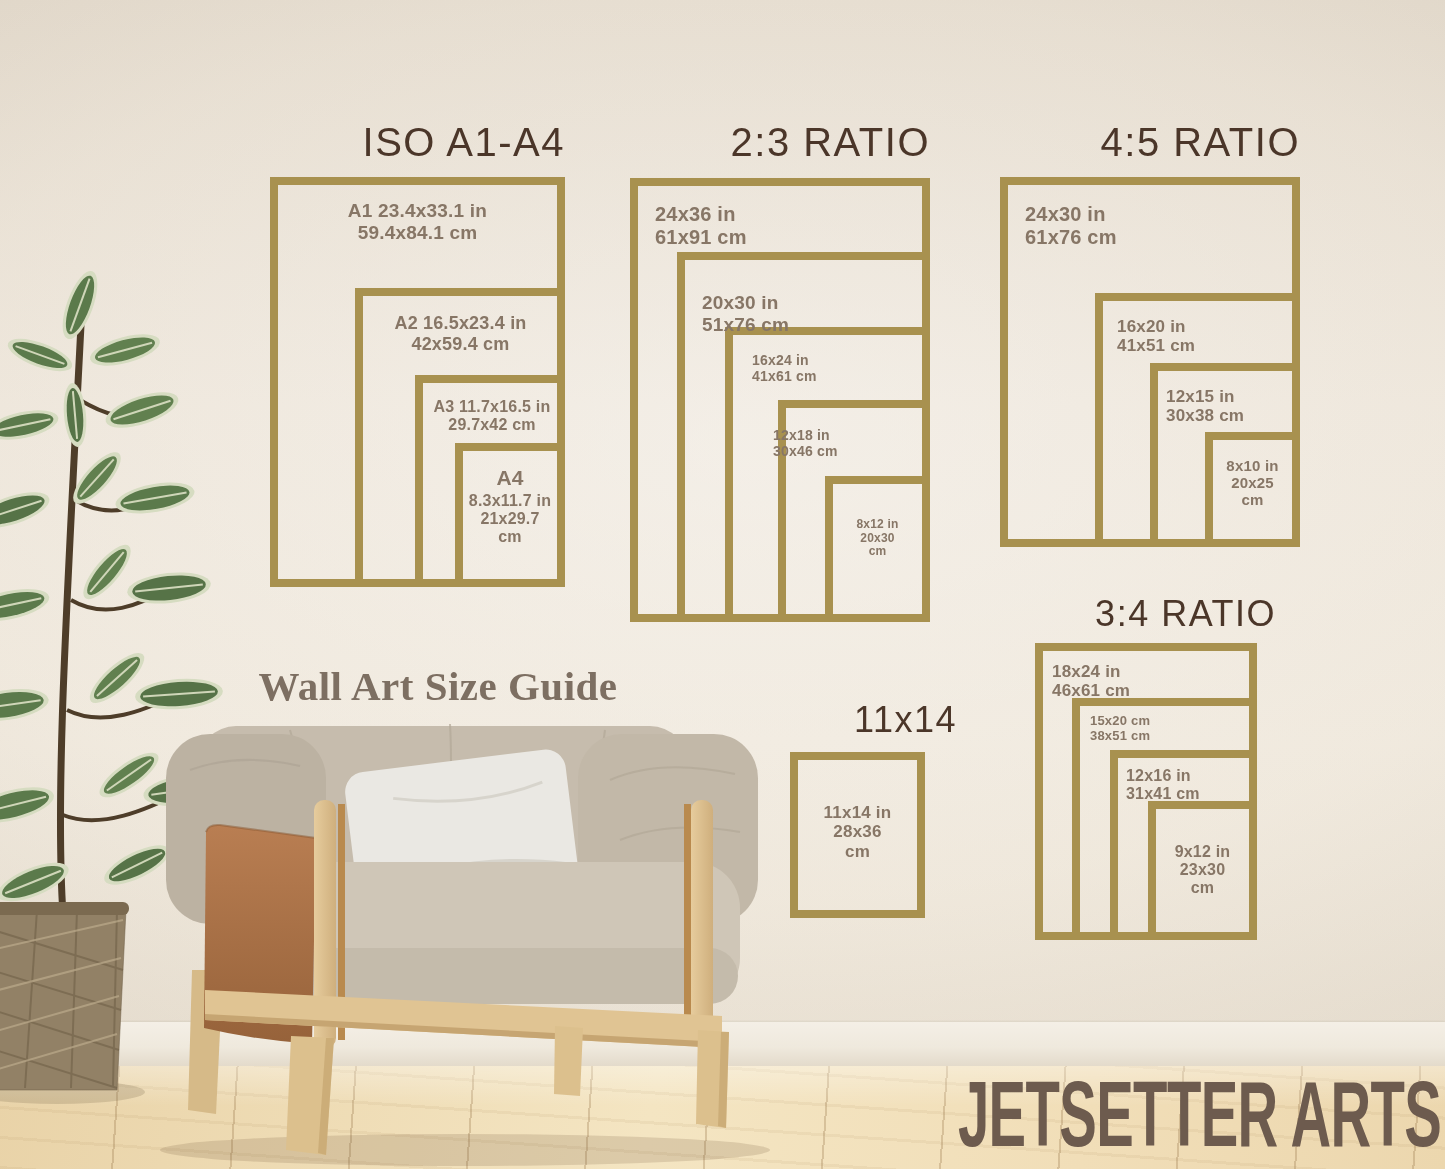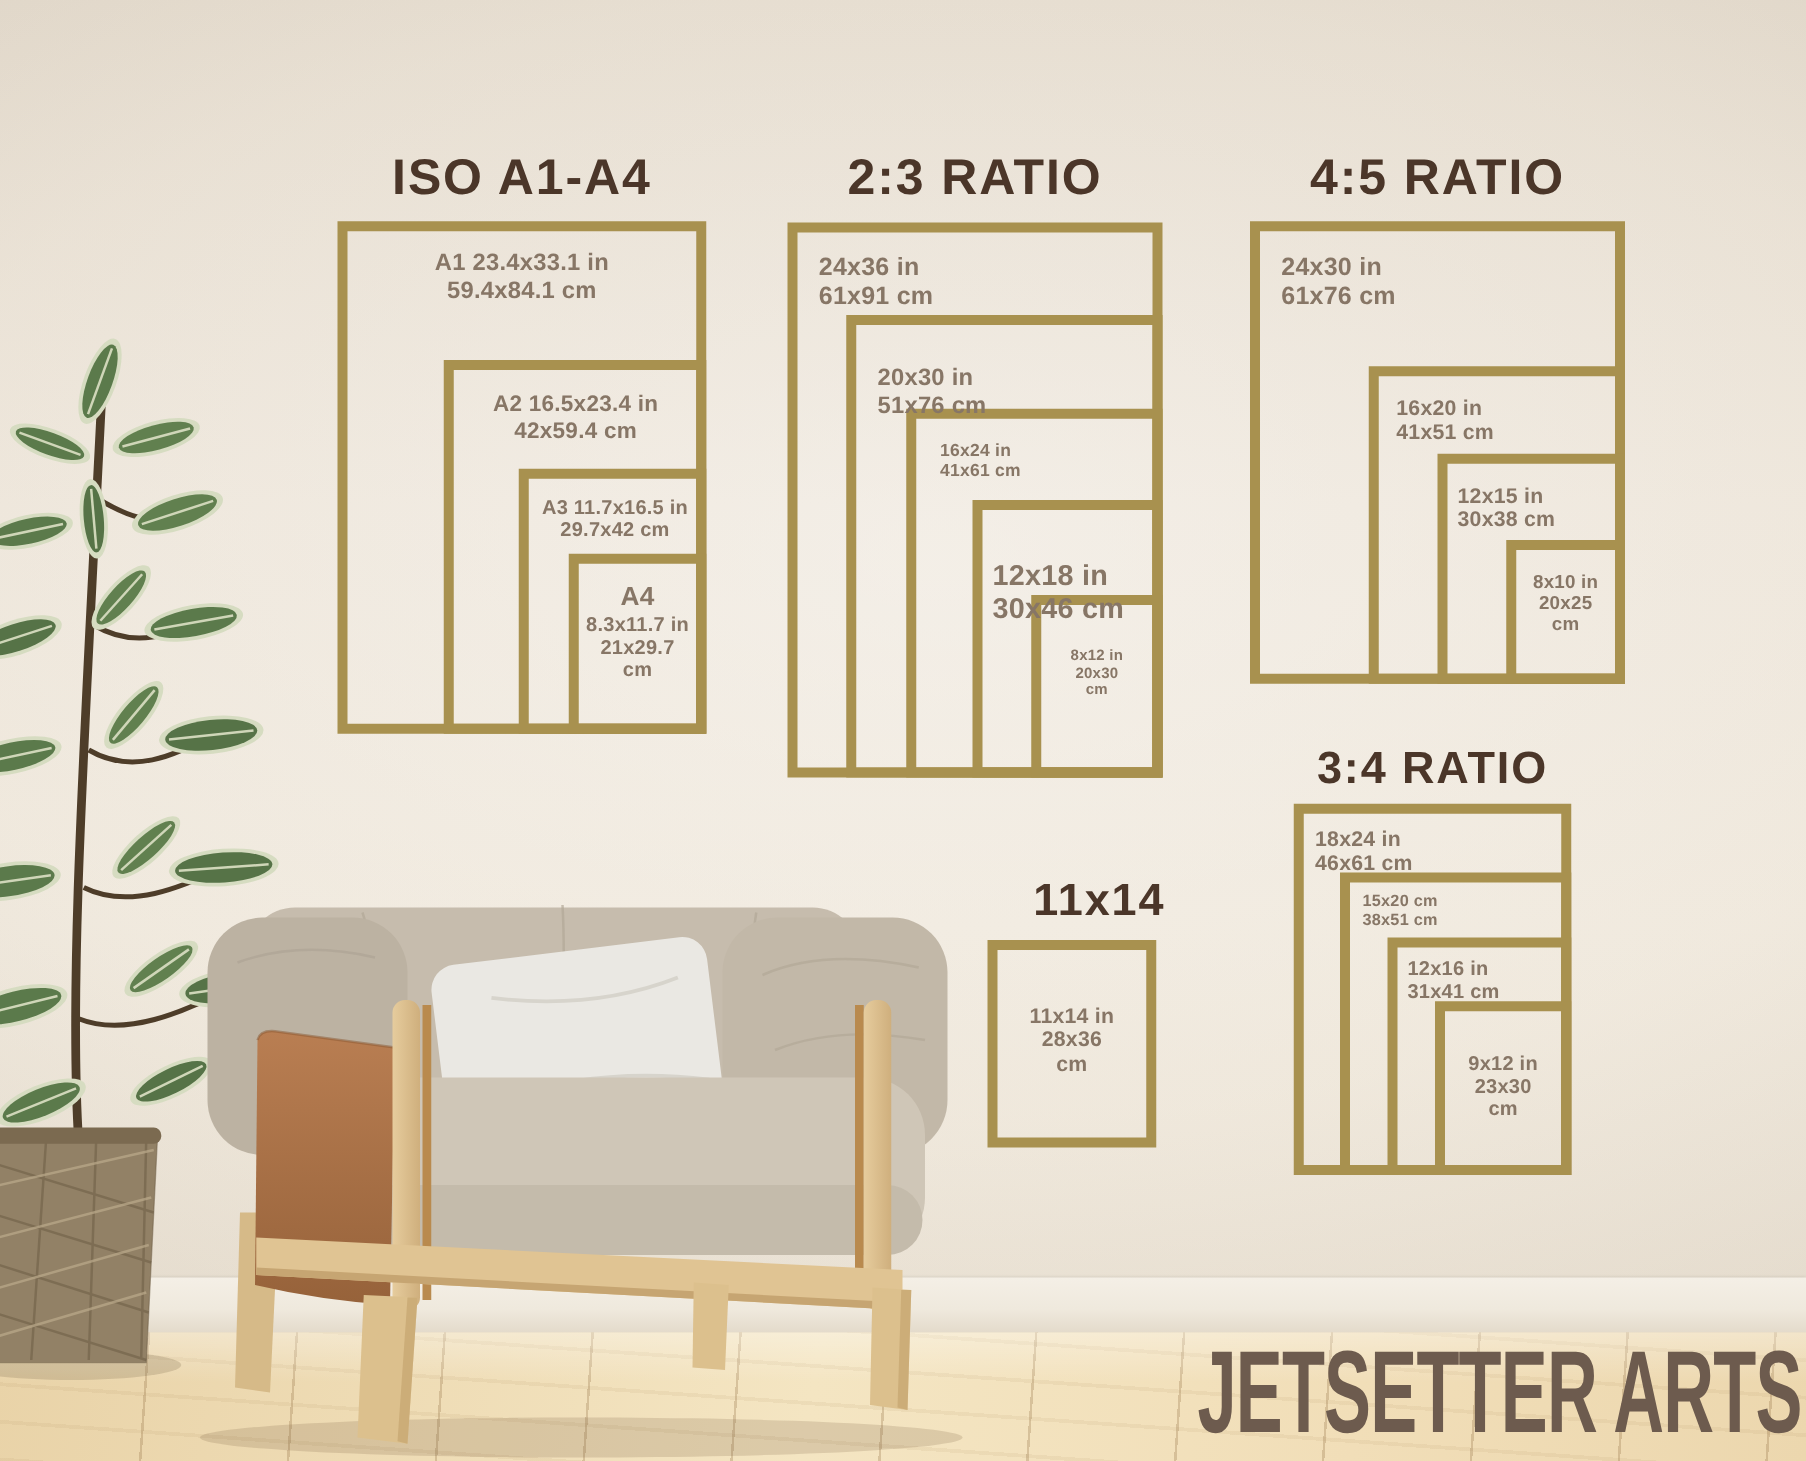--- a/index.html
+++ b/index.html
@@ -37,22 +37,22 @@
   .floor-sheen{
     position:absolute;left:0;top:1066px;right:0;height:40px;
     background:linear-gradient(180deg,rgba(255,255,255,0.35),rgba(255,255,255,0));
   }
   
   .frame{
     position:absolute;box-sizing:border-box;
     border:8px solid var(--frame-border);
   }
   .title{
-    position:absolute;font-weight:700;color:var(--section-title);
-    text-align:center;letter-spacing:1.5px;line-height:1;
+    position:absolute;font-weight:400;color:var(--section-title);
+    text-align:right;letter-spacing:1.5px;line-height:1;
   }
   .lbl{
     position:absolute;font-weight:700;color:var(--label-text);
     line-height:1.14;letter-spacing:0.2px;
   }
   .lbl span{display:block;}
   .lbl.center{text-align:center;}
   .lbl .hd{font-size:21px;margin-bottom:2px;}
   .guide-title{
     position:absolute;left:238px;top:662px;width:400px;
@@ -116,21 +116,21 @@
       <span>61x91 cm</span>
     </div>
     <div class="lbl" style="left:702px;top:292px;font-size:19px;">
       <span>20x30 in</span>
       <span>51x76 cm</span>
     </div>
     <div class="lbl" style="left:752px;top:353px;font-size:14px;">
       <span>16x24 in</span>
       <span>41x61 cm</span>
     </div>
-    <div class="lbl" style="left:794px;top:428px;font-size:23px;margin-top:19px;">
+    <div class="lbl" style="left:773px;top:428px;font-size:14px;">
       <span>12x18 in</span>
       <span>30x46 cm</span>
     </div>
     <div class="lbl center" style="left:831px;top:518px;width:93px;font-size:12px;">
       <span>8x12 in</span>
       <span>20x30</span>
       <span>cm</span>
     </div>
   </div>
 
@@ -187,20 +187,21 @@
   <div>
     <div class="title" style="left:802px;top:702px;width:155px;font-size:36px;">11x14</div>
     <div class="frame" style="left:790px;top:752px;width:135px;height:166px;"></div>
     <div class="lbl center" style="left:796px;top:803px;width:123px;font-size:17px;">
       <span>11x14 in</span>
       <span>28x36</span>
       <span>cm</span>
     </div>
   </div>
 
+  <div class="guide-title">Wall Art Size Guide</div>
 
   <svg class="illus" style="left:-15px;top:270px;" width="250" height="900" viewBox="0 0 250 900">
     <g>
       <path d="M78 645 C 70 520 82 330 96 55" stroke="#4e3d29" stroke-width="7" fill="none"></path>
       <path d="M95 130 C 120 145 140 150 158 142" stroke="#4e3d29" stroke-width="4" fill="none"></path>
       <path d="M90 230 C 120 248 148 240 170 228" stroke="#4e3d29" stroke-width="4" fill="none"></path>
       <path d="M86 330 C 120 350 155 335 184 318" stroke="#4e3d29" stroke-width="4" fill="none"></path>
       <path d="M82 440 C 118 458 160 440 194 424" stroke="#4e3d29" stroke-width="4" fill="none"></path>
       <path d="M78 545 C 115 560 162 540 200 520" stroke="#4e3d29" stroke-width="4" fill="none"></path>
     </g>

